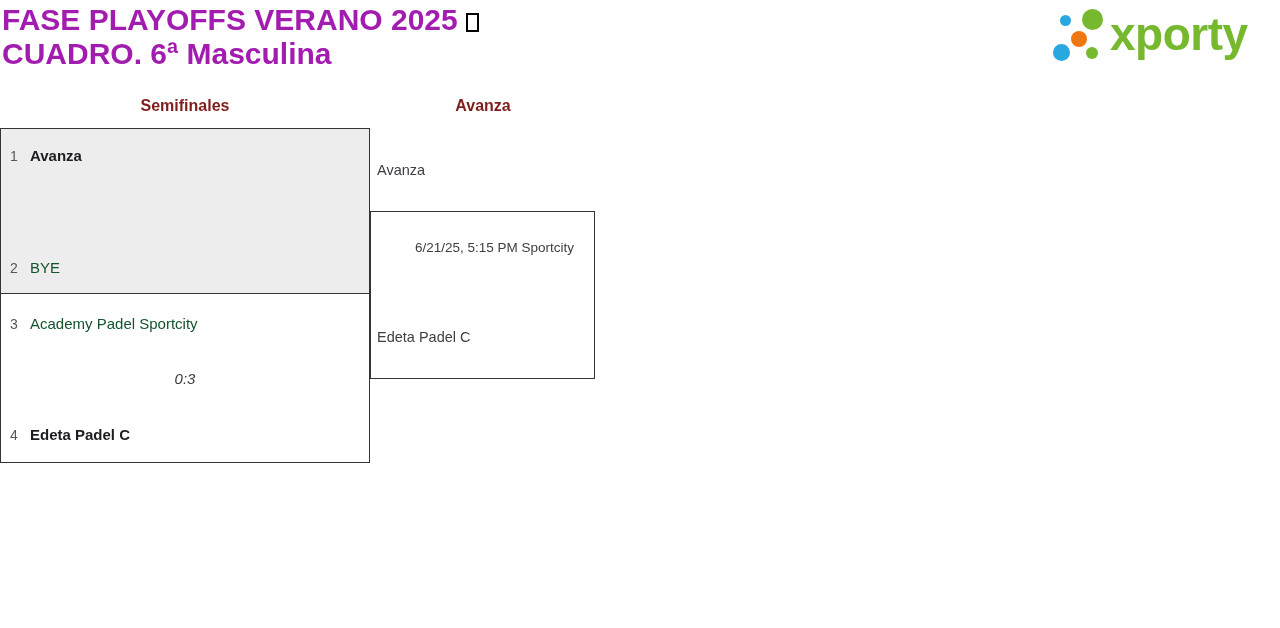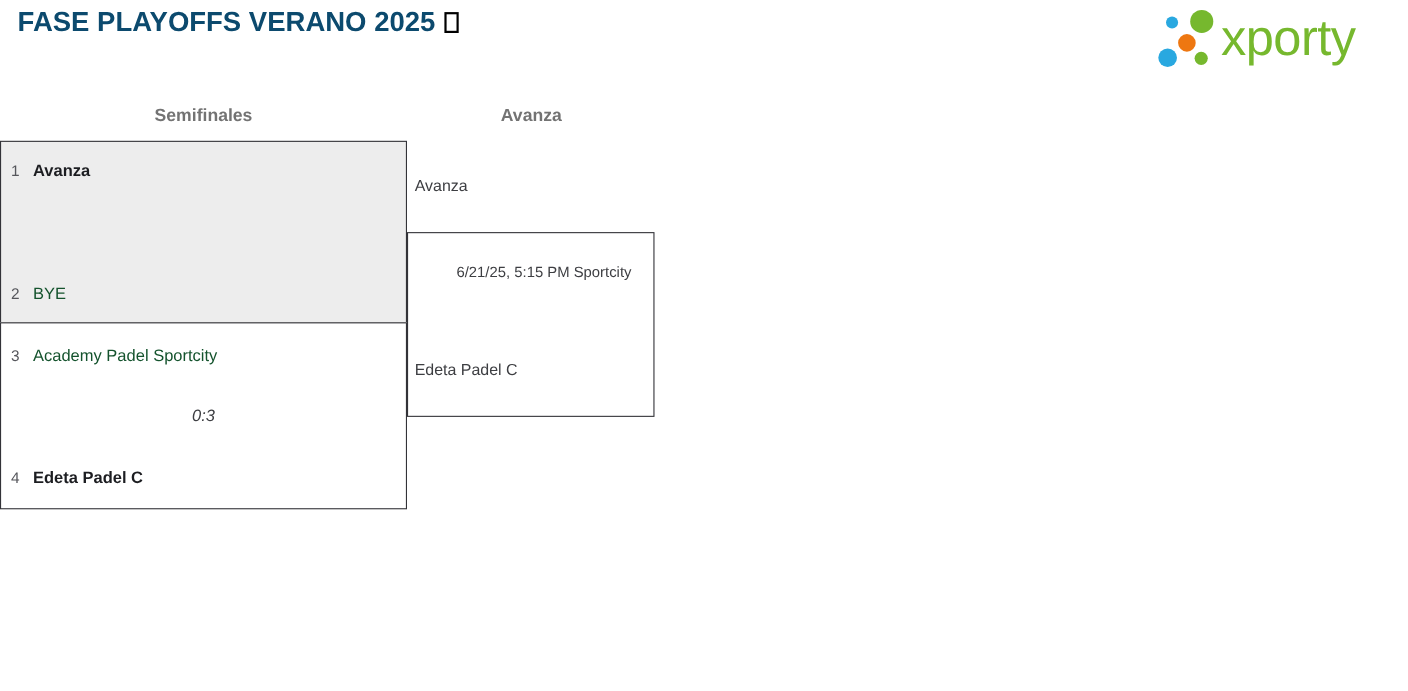--- a/index.html
+++ b/index.html
@@ -1,37 +1,37 @@
 <!DOCTYPE html>
 <html><head>
 <meta charset="utf-8">
 <style>
   * { margin:0; padding:0; box-sizing:border-box; }
   html,body { width:1280px; height:628px; background:#ffffff; overflow:hidden;
               font-family:"Liberation Sans", sans-serif; position:relative; }
 
   
-  .page-title { position:absolute; left:16px; top:3px; font-size:25px; line-height:34px;
-                font-weight:700; color:#0c4a6e; letter-spacing:0; }
+  .page-title { position:absolute; left:2px; top:3px; font-size:30px; line-height:34px;
+                font-weight:700; color:#a21caf; letter-spacing:0; }
   .tofu { display:inline-block; width:13px; height:19px; border:2.5px solid #000;
           margin-left:8px; vertical-align:-2px; }
 
   
   .logo { position:absolute; left:1048px; top:0; width:232px; height:72px; cursor:pointer; }
   .dot { position:absolute; border-radius:50%; }
   .dot.blue-sm   { left:12px; top:15px; width:11px; height:11px; background:#29a8e0; }
   .dot.green-lg  { left:34px; top:9px;  width:21px; height:21px; background:#76b82e; }
   .dot.orange    { left:23px; top:31px; width:16px; height:16px; background:#ee7711; }
   .dot.blue-lg   { left:5px;  top:44px; width:17px; height:17px; background:#29a8e0; }
   .dot.green-sm  { left:38px; top:47px; width:12px; height:12px; background:#76b82e; }
-  .logo-word { position:absolute; left:62px; top:7px; font-size:46px; font-weight:400;
+  .logo-word { position:absolute; left:62px; top:7px; font-size:46px; font-weight:700;
                letter-spacing:-0.5px; color:#76b82e; }
 
   
-  .round-label { position:absolute; top:97px; font-size:16px; font-weight:700; color:#737373;
+  .round-label { position:absolute; top:97px; font-size:16px; font-weight:700; color:#7f1d1d;
                  text-align:center; }
   .round-semis { left:0; width:370px; }
   .round-final { left:370px; width:226px; }
 
   
   .match-box { position:absolute; border:1px solid #333338; background:#fff; }
   .match-sf1 { left:0; top:128px; width:370px; height:166px; background:#ededed; }
   .match-sf2 { left:0; top:293px; width:370px; height:170px; }
   .match-final { left:370px; top:211px; width:225px; height:168px; }
 
@@ -52,20 +52,21 @@
   .final-p1 { top:163px; }
   .final-p2 { top:330px; }
   .match-info { position:absolute; left:372px; width:245px; top:238px; text-align:center;
                 font-size:13.5px; line-height:19px; color:#3d3e42; }
 </style>
 </head>
 <body>
 
 <div class="page-title">
   <div><span>FASE PLAYOFFS VERANO 2025</span><span class="tofu"></span></div>
+  <div>CUADRO. 6ª Masculina</div>
 </div>
 
 <div class="logo">
   <span class="dot blue-sm"></span>
   <span class="dot green-lg"></span>
   <span class="dot orange"></span>
   <span class="dot blue-lg"></span>
   <span class="dot green-sm"></span>
   <span class="logo-word">xporty</span>
 </div>

